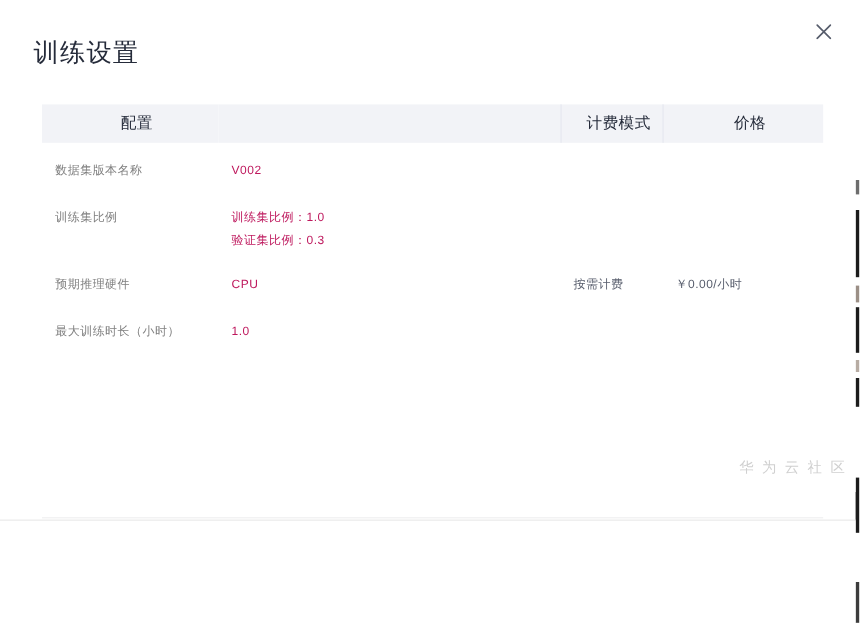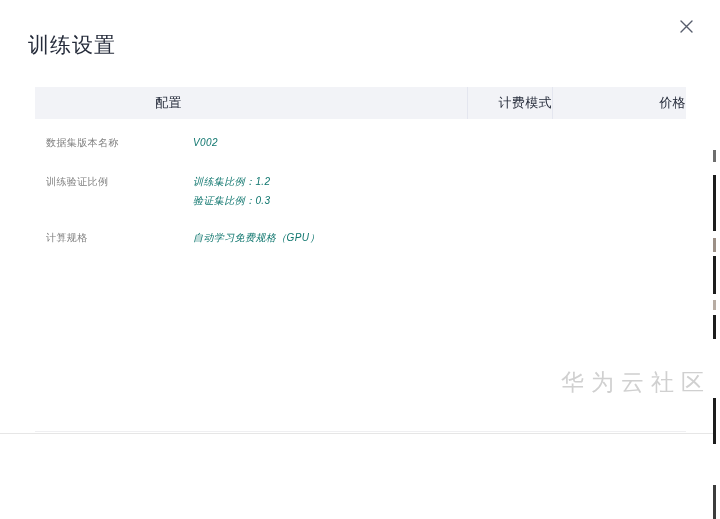--- a/index.html
+++ b/index.html
@@ -86,21 +86,21 @@
     width: 651px;
     border-collapse: collapse;
     table-layout: fixed;
   }
   #config-table thead th {
     background: #f2f3f7;
     height: 32px;
     font-size: 13px;
     font-weight: 400;
     color: #252b3a;
-    text-align: right;
+    text-align: center;
     padding: 0;
     vertical-align: middle;
     letter-spacing: .4px;
   }
   #config-table thead th .hd-inner {
     padding-left: 11px;
     display: block;
     line-height: 32px;
   }
   #config-table thead th.col-mode .hd-inner,
@@ -116,21 +116,21 @@
     padding: 0 0 0 11px;
     font-size: 10px;
     color: #575d6c;
     vertical-align: top;
     letter-spacing: .4px;
     line-height: 19px;
   }
   #config-table tbody tr { height: 39px; }
   #config-table tbody tr.tall { height: 56px; }
   #config-table tbody td.cell-name { color: #808080; padding-top: 14px; }
-  #config-table tbody td.cell-value { color: #0f766e; padding-top: 14px; font-style: italic; }
+  #config-table tbody td.cell-value { color: #be185d; padding-top: 14px; }
   #config-table tbody td.cell-mode  { color: #575d6c; padding-top: 14px; }
   #config-table tbody td.cell-price { color: #575d6c; padding-top: 14px; }
   #config-table tbody td .sub-line { display: block; }
 
   
   #footer-divider {
     position: absolute;
     left: 0;
     top: 433px;
     width: 713px;
@@ -154,21 +154,21 @@
     width: 713px;
     height: 85px;
     background: #ffffff;
   }
 
   
   #watermark {
     position: absolute;
     right: 2px;
     bottom: 12px;
-    font-size: 23px;
+    font-size: 12px;
     letter-spacing: 7px;
     color: #d0d0d0;
     pointer-events: none;
     user-select: none;
     white-space: nowrap;
   }
 </style>
 </head>
 <body>
 
@@ -219,32 +219,40 @@
     <tbody>
       <tr>
         <td class="cell-name">数据集版本名称</td>
         <td class="cell-value">
           <span class="sub-line">V002</span>
         </td>
         <td class="cell-mode"></td>
         <td class="cell-price"></td>
       </tr>
       <tr class="tall">
-        <td class="cell-name">训练验证比例</td>
-        <td class="cell-value">
-          <span class="sub-line">训练集比例：1.2</span>
+        <td class="cell-name">训练集比例</td>
+        <td class="cell-value">
+          <span class="sub-line">训练集比例：1.0</span>
           <span class="sub-line">验证集比例：0.3</span>
         </td>
         <td class="cell-mode"></td>
         <td class="cell-price"></td>
       </tr>
       <tr>
-        <td class="cell-name">计算规格</td>
-        <td class="cell-value">
-          <span class="sub-line">自动学习免费规格（GPU）</span>
+        <td class="cell-name">预期推理硬件</td>
+        <td class="cell-value">
+          <span class="sub-line">CPU</span>
+        </td>
+        <td class="cell-mode">按需计费</td>
+        <td class="cell-price">￥0.00/小时</td>
+      </tr>
+      <tr>
+        <td class="cell-name">最大训练时长（小时）</td>
+        <td class="cell-value">
+          <span class="sub-line">1.0</span>
         </td>
         <td class="cell-mode"></td>
         <td class="cell-price"></td>
       </tr>
     </tbody>
   </table>
 
   <div id="table-bottom-rule"></div>
   <div id="footer-divider"></div>
 

